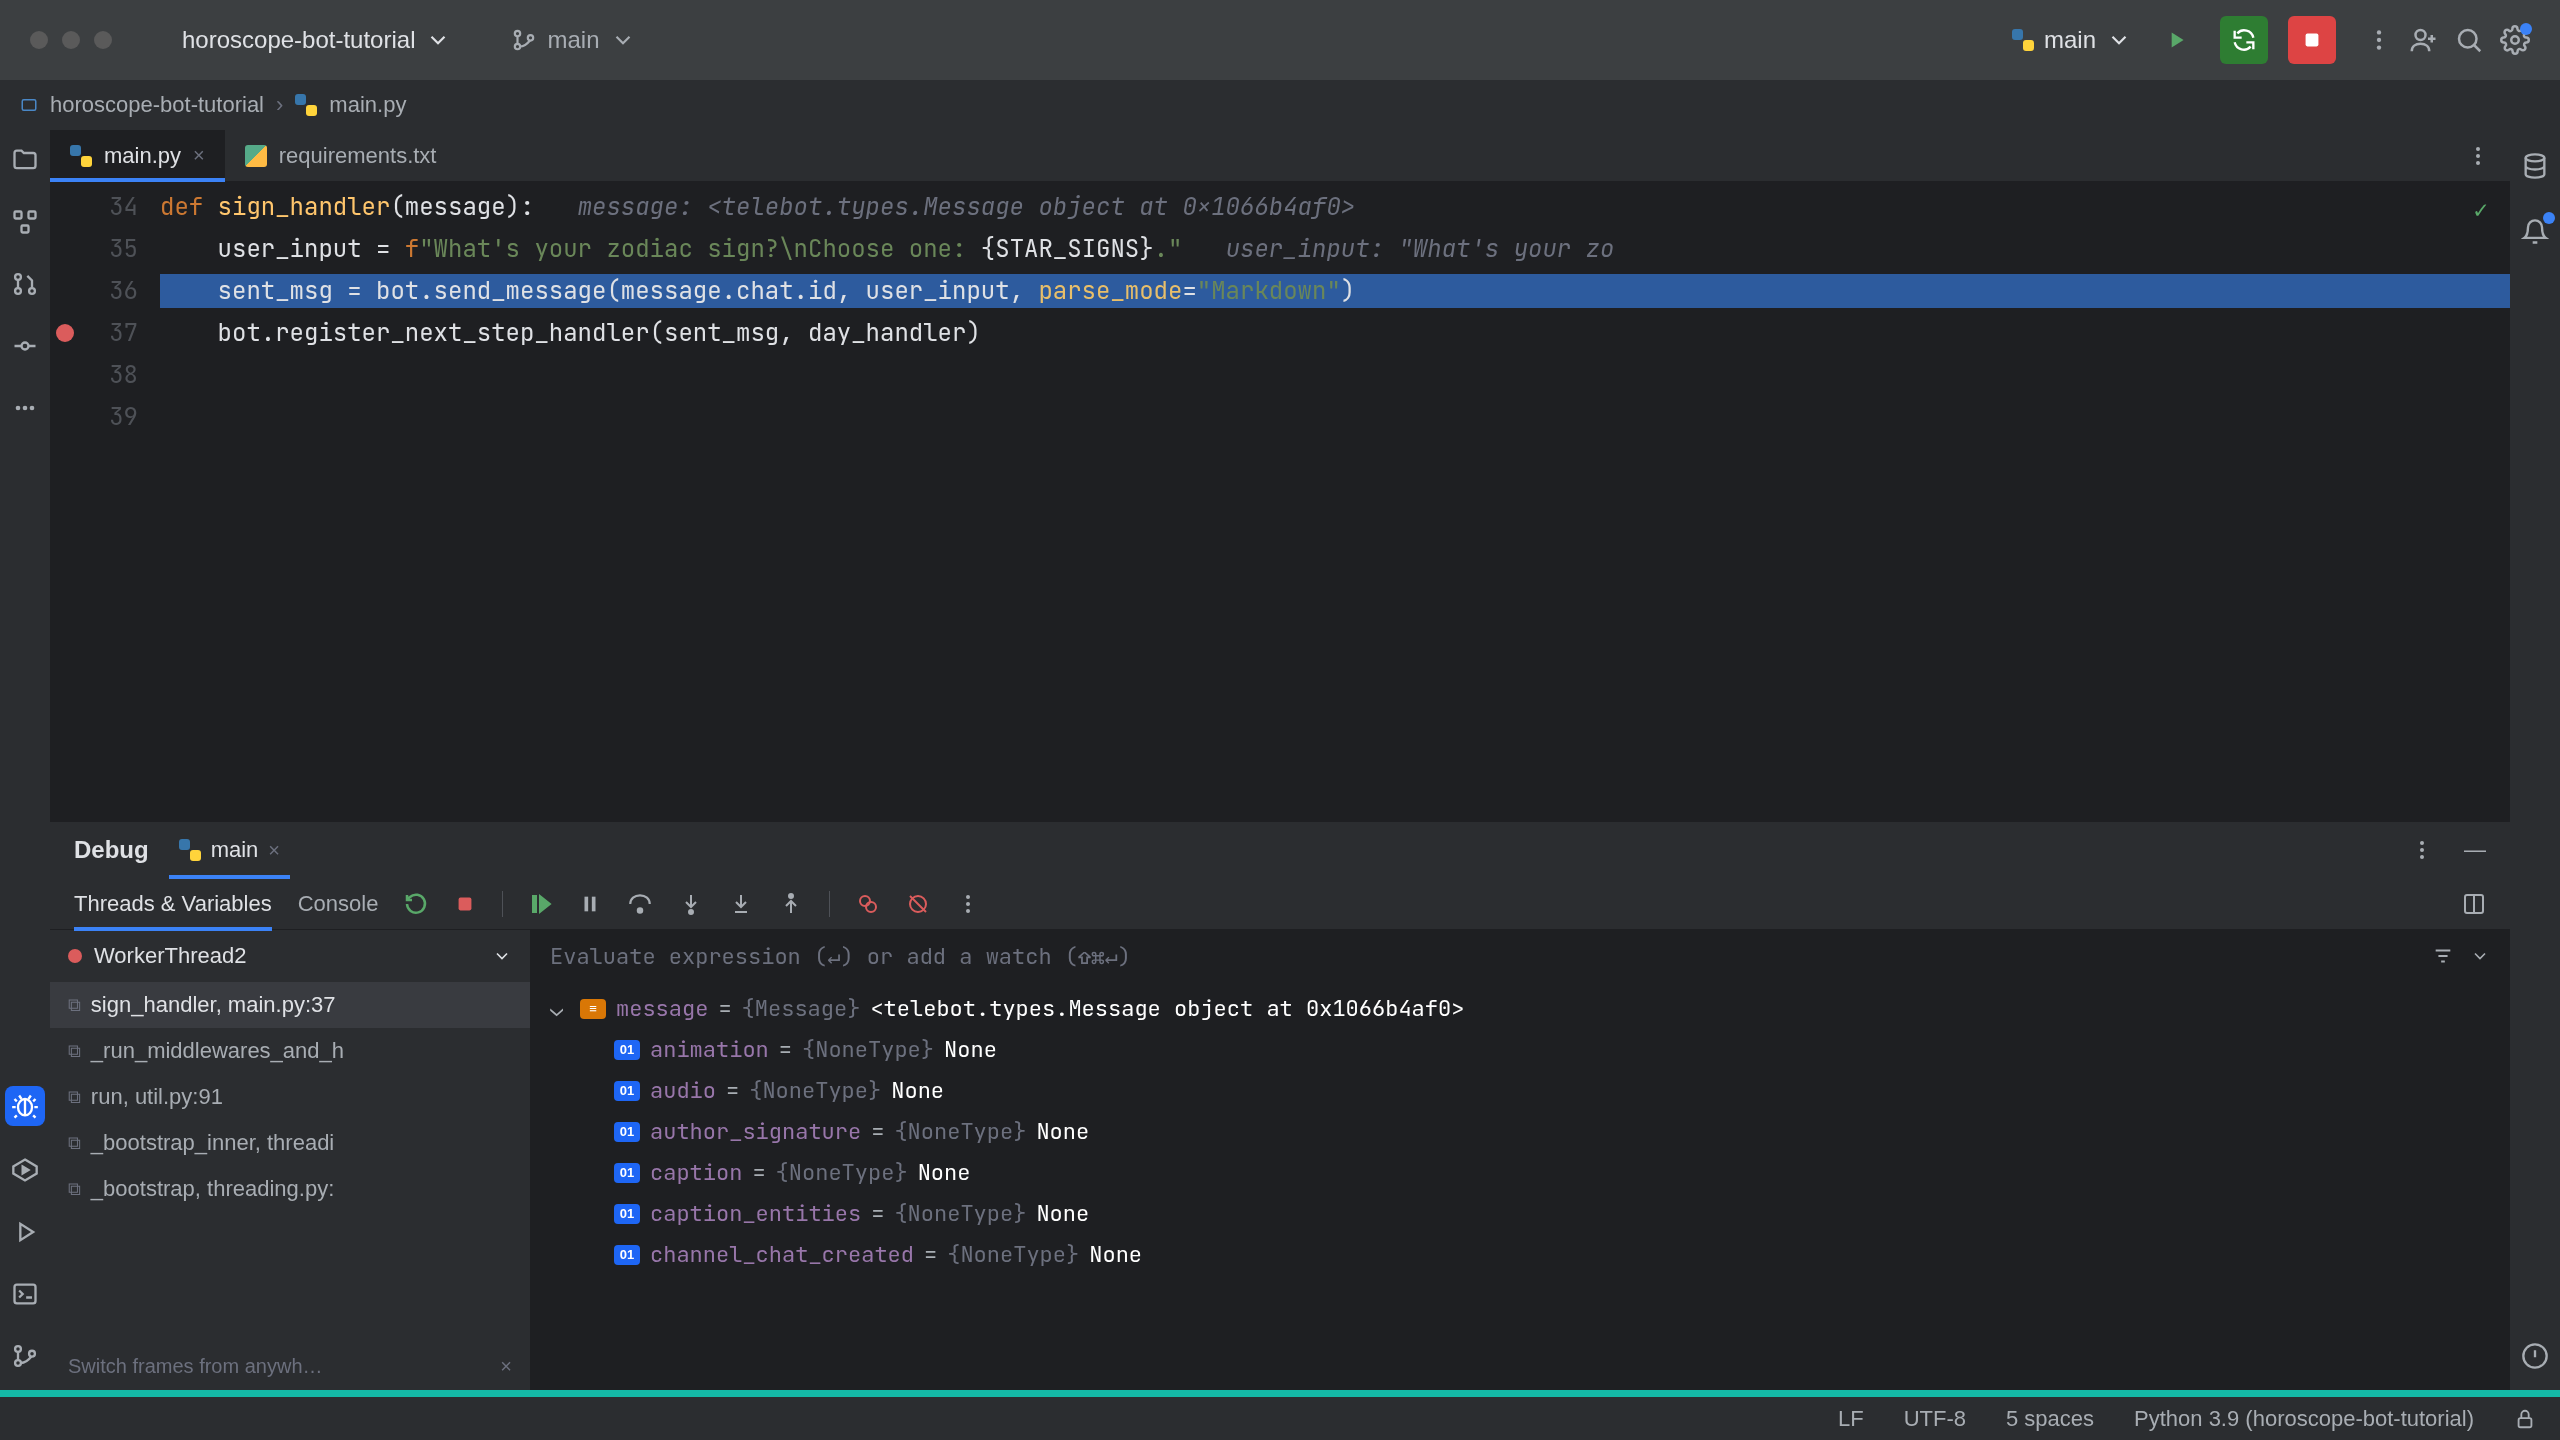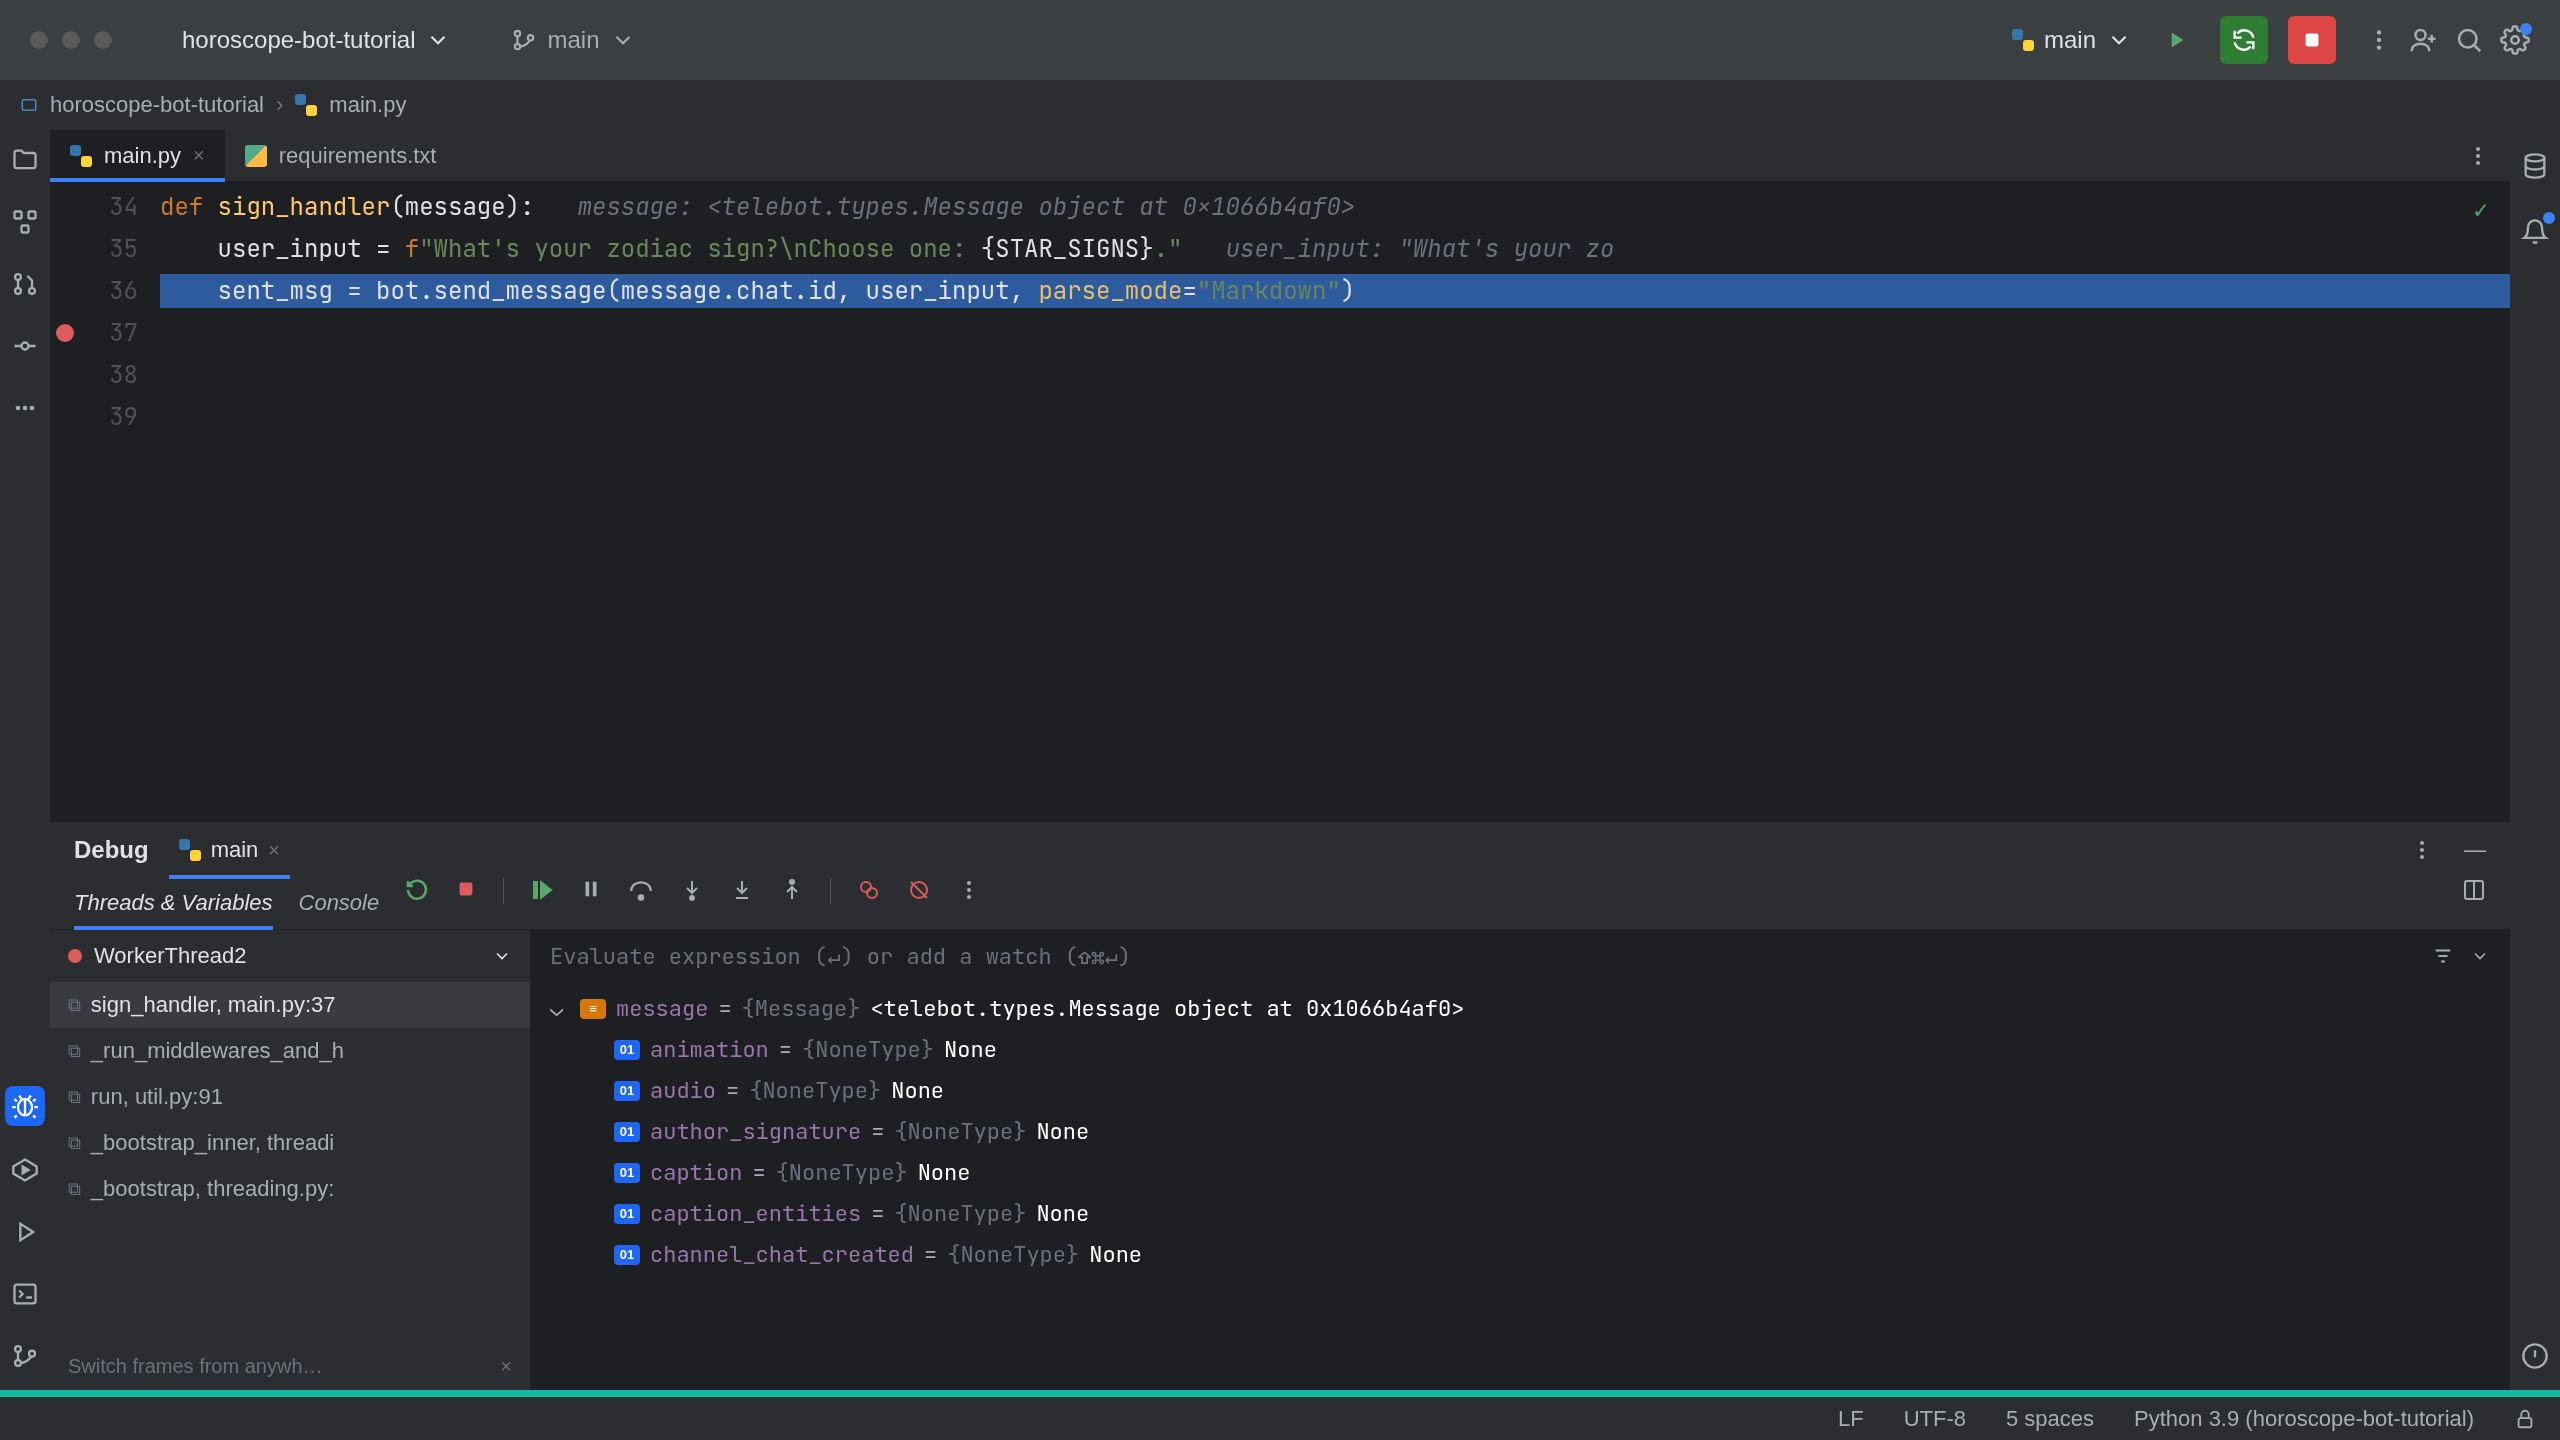--- a/index.html
+++ b/index.html
@@ -71,21 +71,21 @@
     .c-orange { color: #cc7832; }
     .c-hint { color: #6c707e; font-style: italic; }
     .check-mark { position: absolute; right: 22px; top: 12px; color: #59a869; font-size: 24px; z-index: 2; }
     
     .debug-panel { background: #2b2d30; border-top: 2px solid #1e1f22; display: flex; flex-direction: column; height: 570px; }
     .debug-header { height: 56px; display: flex; align-items: center; padding: 0 24px; gap: 30px; }
     .debug-title { font-size: 24px; font-weight: 600; }
     .debug-tab { display: flex; align-items: center; gap: 10px; font-size: 22px; position: relative; padding: 14px 0; }
     .debug-tab.active::after { content: ''; position: absolute; bottom: -2px; left: -10px; right: -10px; height: 4px; background: #3b82f6; }
     .debug-header .spacer { flex: 1; }
-    .debug-toolbar { height: 52px; display: flex; align-items: flex-start; padding: 0 24px; gap: 26px; border-bottom: 1px solid #1e1f22; font-style: italic; }
+    .debug-toolbar { height: 52px; display: flex; align-items: center; padding: 0 24px; gap: 26px; border-bottom: 1px solid #1e1f22; }
     .debug-subtab { font-size: 22px; color: #a8adb3; padding: 12px 0; position: relative; cursor: pointer; }
     .debug-subtab.active { color: #dfe1e5; }
     .debug-subtab.active::after { content: ''; position: absolute; bottom: -2px; left: 0; right: 0; height: 4px; background: #3b82f6; }
     .dbg-icon { color: #a8adb3; font-size: 22px; cursor: pointer; }
     .dbg-icon.red { color: #db5c5c; }
     .dbg-icon.green { color: #59a869; }
     .dbg-divider { width: 1px; height: 26px; background: #4e5157; }
     
     .debug-content { flex: 1; display: flex; overflow: hidden; }
     .frames-panel { width: 480px; display: flex; flex-direction: column; background: #2b2d30; }
@@ -321,20 +321,21 @@
         <div class="line-num">35</div>
         <div class="line-num">36</div>
         <div class="line-num"><span class="breakpoint"></span>37</div>
         <div class="line-num">38</div>
         <div class="line-num">39</div>
       </div>
       <div class="code-lines">
         <div class="code-line"><span class="c-orange">def </span><span style="color:#ffc66d;">sign_handler</span><span class="c-white">(message):   </span><span class="c-hint">message: &lt;telebot.types.Message object at 0x1066b4af0&gt;</span></div>
         <div class="code-line"><span class="c-white">    user_input = </span><span class="c-orange">f</span><span class="c-str">"What's your zodiac sign?\nChoose one: </span><span class="c-white">{STAR_SIGNS}</span><span class="c-str">."</span><span class="c-white">   </span><span class="c-hint">user_input: "What's your zo</span></div>
         <div class="code-line highlighted"><span class="c-white">    sent_msg = bot.send_message(message.chat.id, user_input, </span><span style="color:#e8bf6a;">parse_mode</span><span class="c-white">=</span><span class="c-str">"Markdown"</span><span class="c-white">)</span></div>
+        <div class="code-line"><span class="c-white">    bot.register_next_step_handler(sent_msg, day_handler)</span></div>
         <div class="code-line"></div>
       </div>
     </div>
 
     <div class="debug-panel">
       <div class="debug-header">
         <span class="debug-title">Debug</span>
         <div class="debug-tab active">
           <span class="pylogo"></span>
           <span>main</span>

